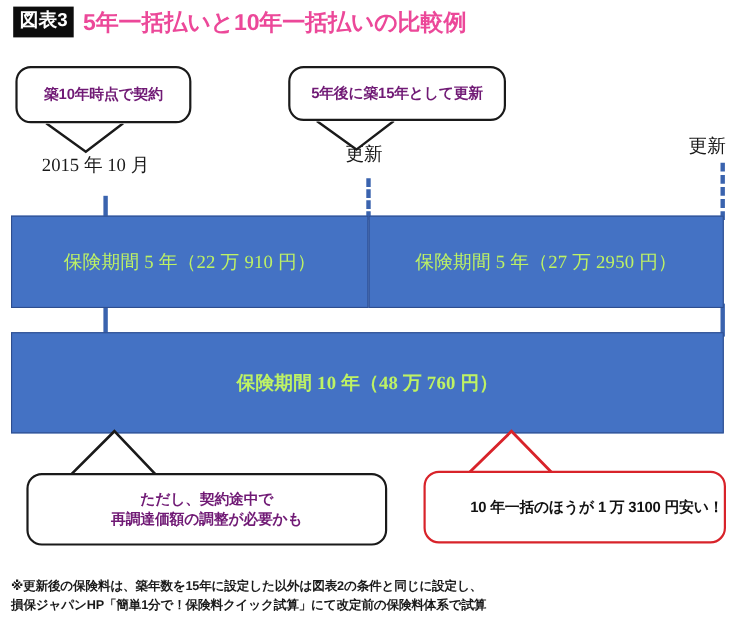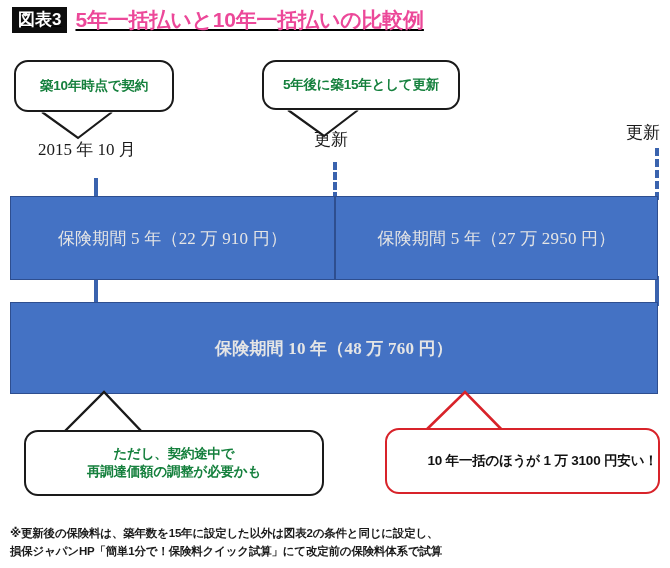--- a/index.html
+++ b/index.html
@@ -19,23 +19,21 @@
     background: #ffffff;
     overflow: hidden;
   }
 
   
   #header {
     position: absolute;
     left: 12px;
     top: 6px;
     display: flex;
-    align-items: center;
     gap: 8px;
-    text-decoration: underline;
   }
   #fig-badge {
     background: #0d0d0d;
     color: #ffffff;
     font-size: 17px;
     font-weight: bold;
     line-height: 1;
     padding: 4px 6px 5px 6px;
     letter-spacing: 0px;
     white-space: nowrap;
@@ -58,21 +56,21 @@
     display: flex;
     align-items: center;
     justify-content: center;
     text-align: center;
     z-index: 6;
   }
   .bubble .btext {
     font-size: 13.5px;
     font-weight: bold;
     line-height: 1.35;
-    color: #15803d;
+    color: #701a75;
     white-space: pre-line;
     letter-spacing: -0.2px;
   }
   .bubble.red {
     border-color: #d8232a;
     padding-left: 40px;
   }
   .bubble.red .btext {
     color: #111111;
   }
@@ -114,21 +112,21 @@
     background: #4472c4;
     border: 1px solid #2e4e8f;
     display: flex;
     align-items: center;
     justify-content: center;
     z-index: 4;
   }
   .bar .bartext {
     font-family: "Liberation Serif", "DejaVu Serif", serif;
     font-size: 17px;
-    color: #e5e5e5;
+    color: #bef264;
     white-space: nowrap;
     letter-spacing: 0.2px;
   }
 
   
   #footnote {
     position: absolute;
     left: 10px;
     top: 524px;
     width: 650px;
@@ -184,21 +182,21 @@
     <span class="bartext">保険期間 5 年（27 万 2950 円）</span>
   </div>
 
   <div class="bar" style="left:10px; top:302px; width:648px; height:92px;font-weight:bold;">
     <span class="bartext">保険期間 10 年（48 万 760 円）</span>
   </div>
 
   <svg class="tail" style="left:60px; top:388px; width:140px; height:50px;" viewBox="0 0 140 50">
     <polyline points="2,46 44,4 84,46" fill="#ffffff" stroke="#1a1a1a" stroke-width="2.4" stroke-linejoin="miter" stroke-linecap="butt"></polyline>
   </svg>
-  <div class="bubble" style="left:24px; top:430px; width:300px; height:66px;">
+  <div class="bubble" style="left:24px; top:430px; width:328px; height:66px;">
     <span class="btext">ただし、契約途中で
 再調達価額の調整が必要かも</span>
   </div>
 
   <svg class="tail" style="left:420px; top:388px; width:140px; height:50px;" viewBox="0 0 140 50">
     <polyline points="2,46 45,4 86,46" fill="#ffffff" stroke="#d8232a" stroke-width="2.6" stroke-linejoin="miter" stroke-linecap="butt"></polyline>
   </svg>
   <div class="bubble red" style="left:385px; top:428px; width:275px; height:66px;">
     <span class="btext">10 年一括のほうが 1 万 3100 円安い！</span>
   </div>

